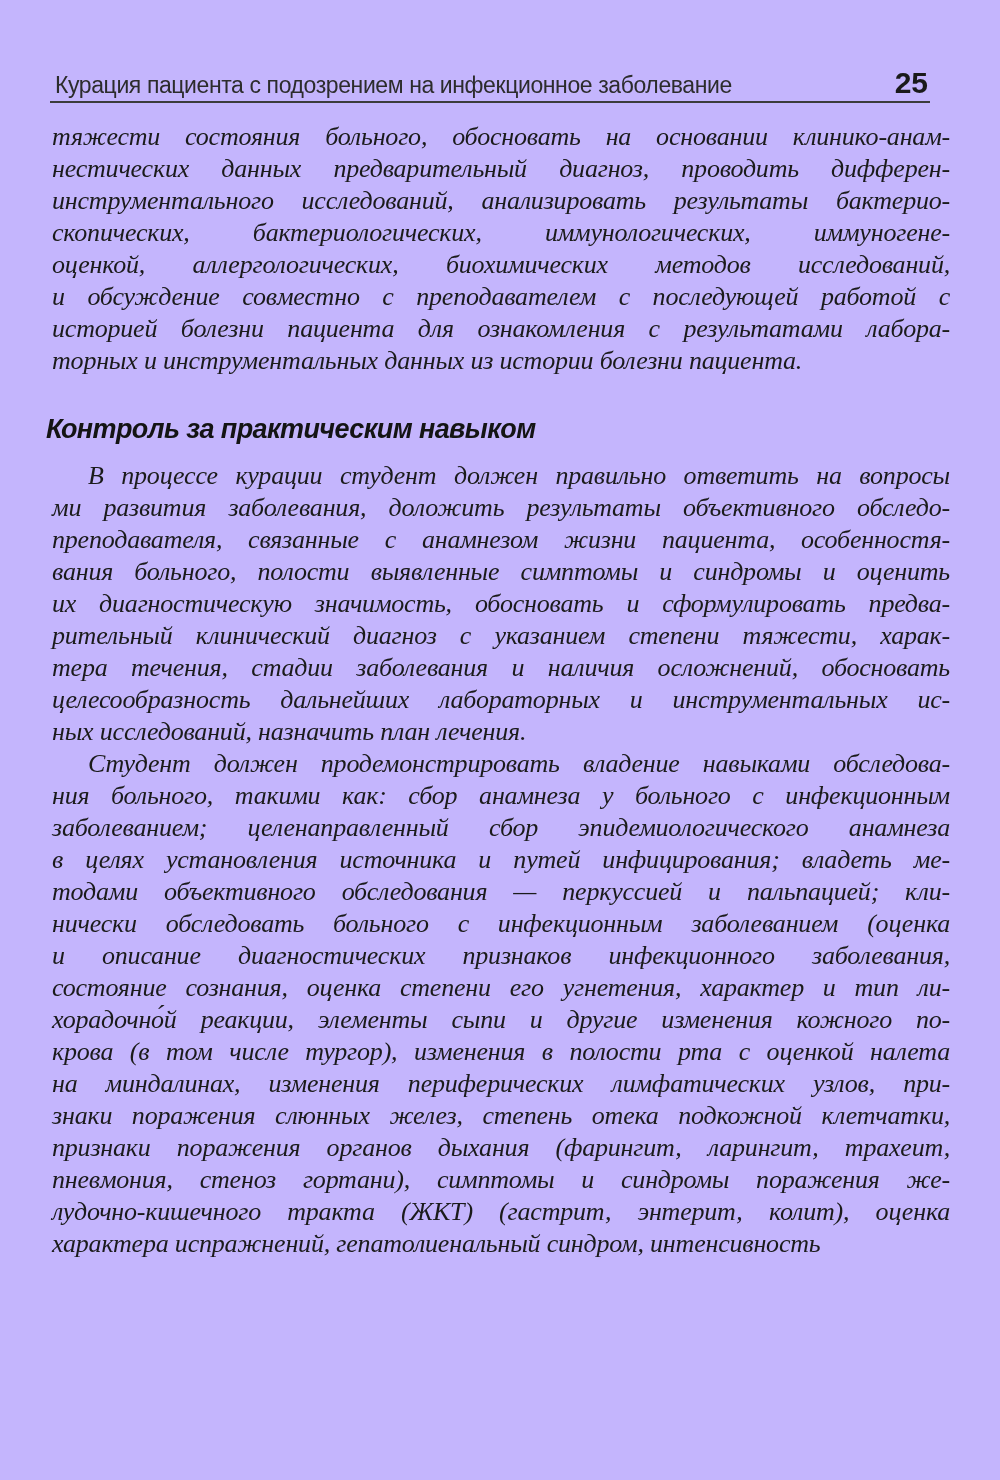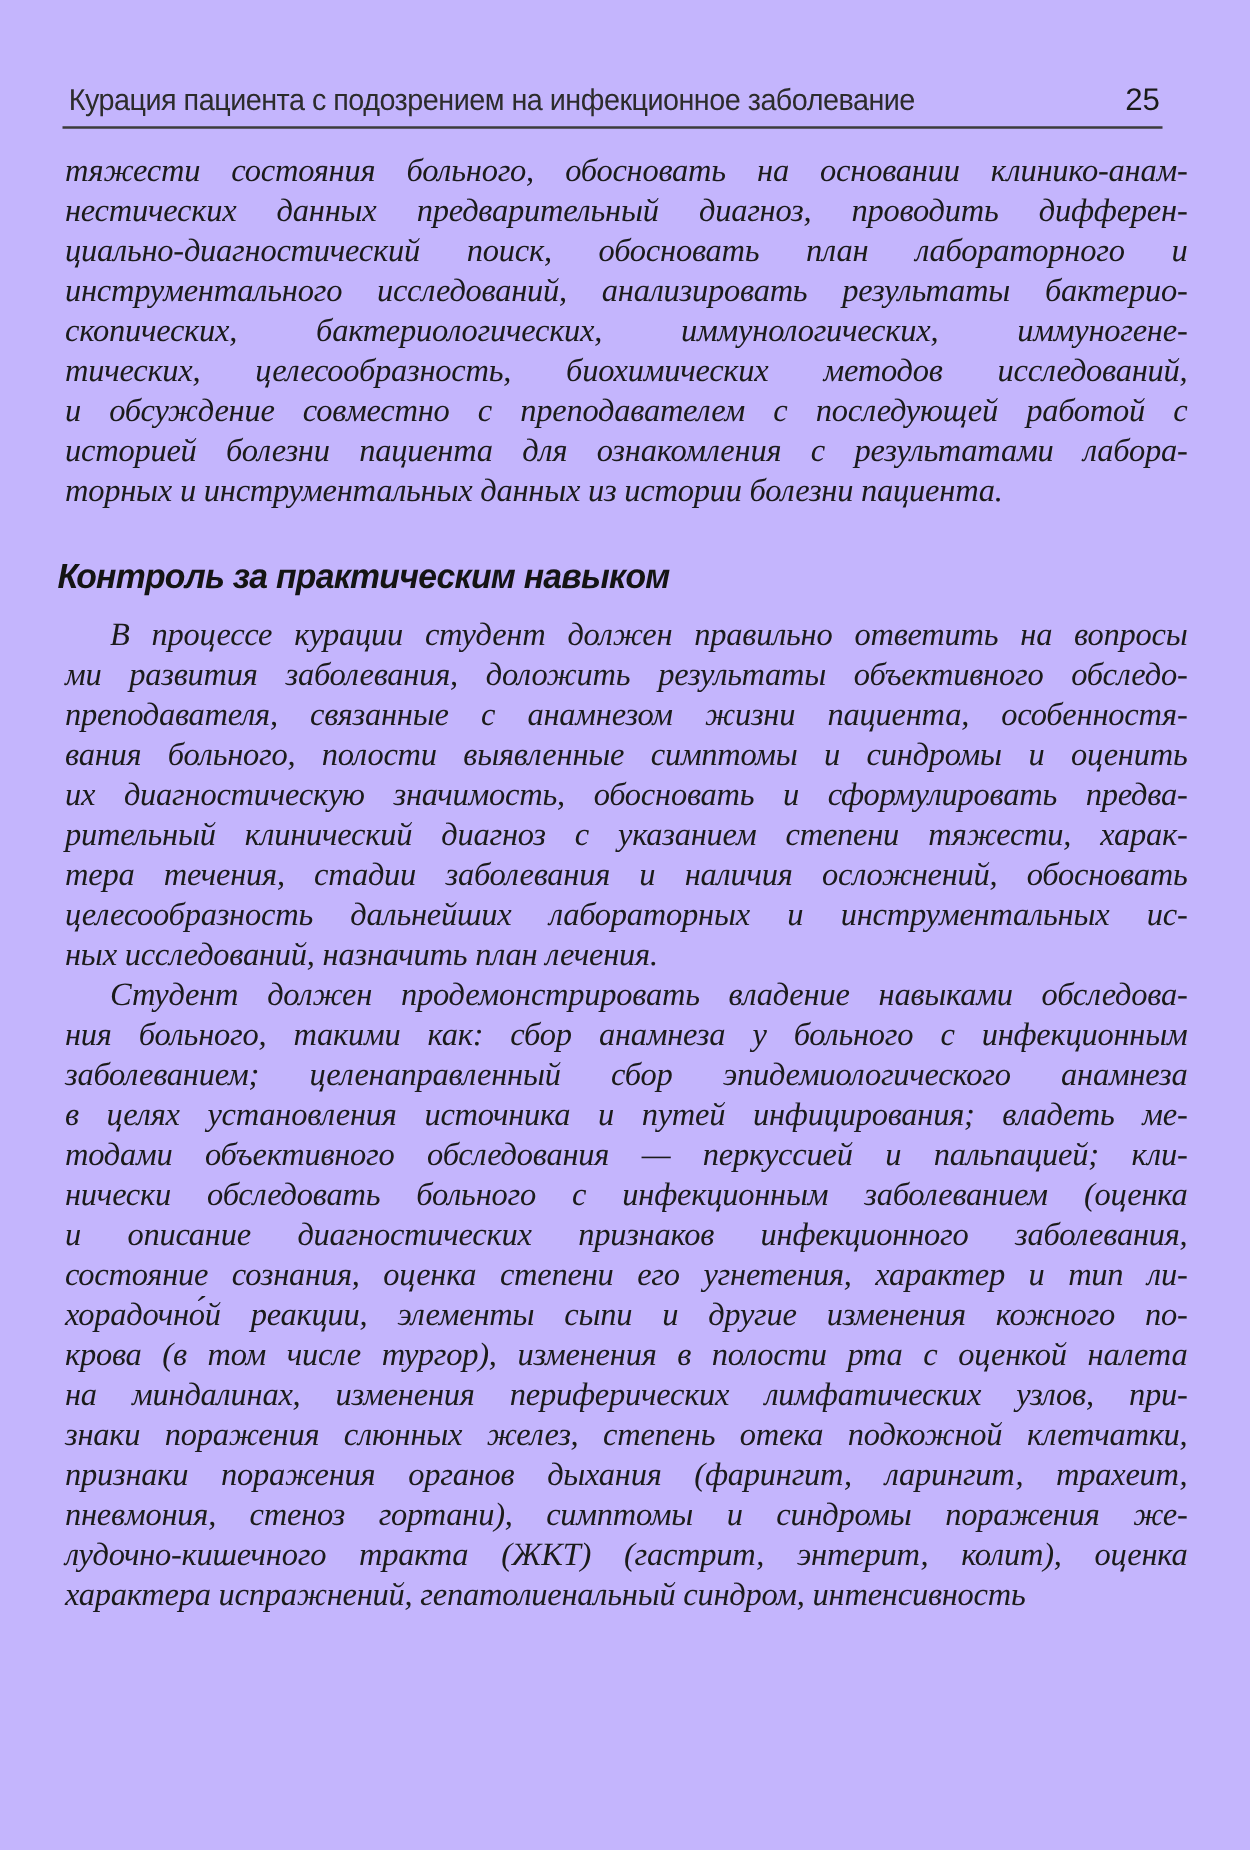--- a/index.html
+++ b/index.html
@@ -28,22 +28,22 @@
   }
   .header-title {
     font-size: 23px;
     font-weight: 400;
     letter-spacing: -0.4px;
     color: #2c2c2c;
     transform: scaleY(1.05);
     transform-origin: left bottom;
   }
   .page-number {
-    font-size: 25px;
-    font-weight: 400;
+    font-size: 30px;
+    font-weight: 700;
     color: #1a1a1a;
   }
   .header-rule {
     position: absolute;
     top: 101px;
     left: 50px;
     width: 880px;
     height: 2px;
     background: #3c3c3c;
   }
@@ -86,24 +86,23 @@
   <header class="page-header">
     <span class="header-title">Курация пациента с подозрением на инфекционное заболевание</span>
     <span class="page-number">25</span>
   </header>
   <div class="header-rule"></div>
 
   <main class="body-text" id="blocks">
       <div class="paragraph">
         <div class="line first">тяжести состояния больного, обосновать на основании клинико-анам-</div>
         <div class="line">нестических данных предварительный диагноз, проводить дифферен-</div>
-        <div class="line">циально-диагностический поиск, обосновать план лабораторного и</div>
         <div class="line">инструментального исследований, анализировать результаты бактерио-</div>
         <div class="line">скопических, бактериологических, иммунологических, иммуногене-</div>
-        <div class="line">тических, целесообразность, биохимических методов исследований,</div>
+        <div class="line">оценкой, аллергологических, биохимических методов исследований,</div>
       </div>
       <div class="paragraph indent">
         <div class="line">и обсуждение совместно с преподавателем с последующей работой с</div>
         <div class="line">историей болезни пациента для ознакомления с результатами лабора-</div>
         <div class="line last">торных и инструментальных данных из истории болезни пациента.</div>
       </div>
       <h2 class="section-heading">Контроль за практическим навыком</h2>
       <div class="paragraph indent">
         <div class="line first">В процессе курации студент должен правильно ответить на вопросы</div>
         <div class="line">ми развития заболевания, доложить результаты объективного обследо-</div>

